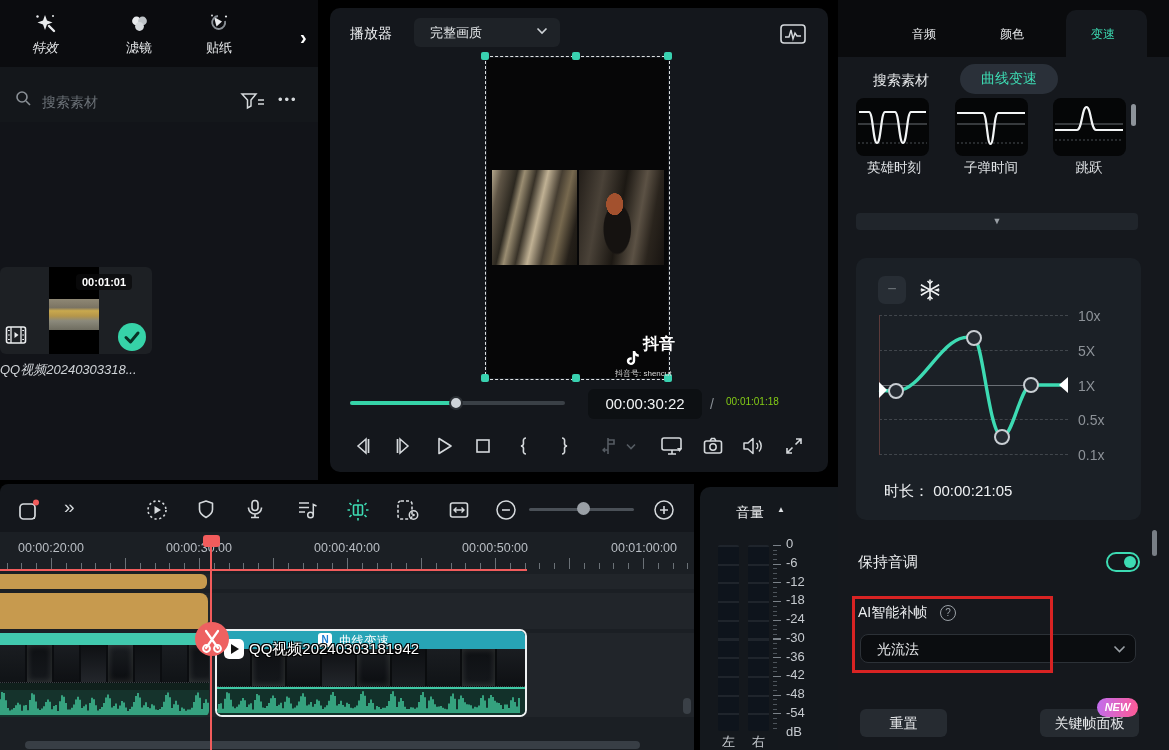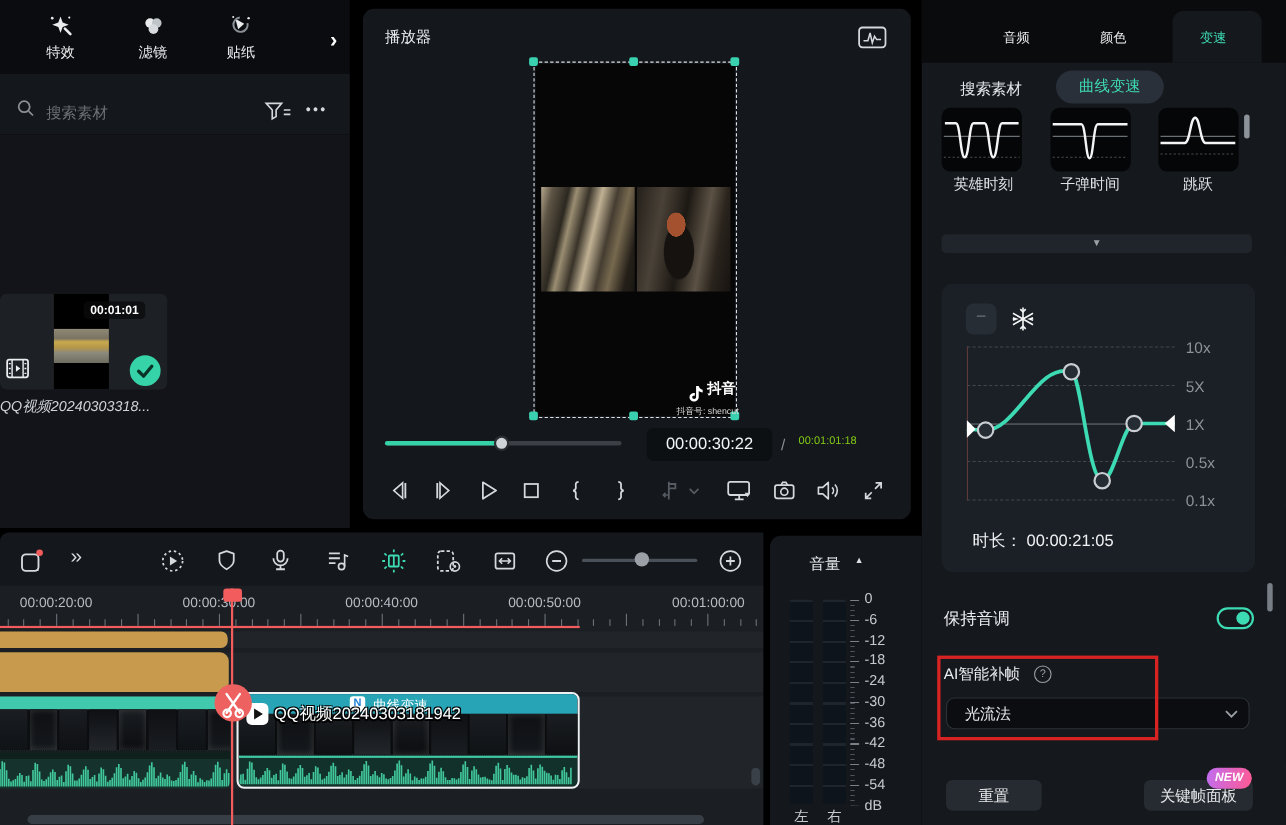--- a/index.html
+++ b/index.html
@@ -33,21 +33,21 @@
 #pquality span{position:absolute;left:16px;top:6px;font-size:13px;color:#e3e6e8;}
 #preview{left:157px;top:50px;width:181px;height:320px;background:#060607;}
 #selbox{left:155px;top:48px;width:183px;height:322px;border:1px dashed #dfe2e4;}
 .handle{position:absolute;width:8px;height:8px;background:#39d1b0;border-radius:2px;}
 #pimg-l{left:162px;top:162px;width:85px;height:95px;
   background:linear-gradient(103deg,#b4a78c 0%,#5f5546 10%,#2c2820 24%,#9a8d72 31%,#383228 42%,#c0b194 53%,#453d31 66%,#77694f 76%,#241f19 90%,#1a1712 100%);}
 #pimg-r{left:249px;top:162px;width:85px;height:95px;
   background:radial-gradient(ellipse 14px 18px at 42% 36%,#a3512e 0 60%,rgba(0,0,0,0) 62%),
   radial-gradient(ellipse 22px 40px at 45% 62%,#151210 0 60%,rgba(0,0,0,0) 65%),
   linear-gradient(100deg,#241f1a 0%,#4a4238 25%,#1c1813 48%,#5c5245 68%,#2a241d 82%,#171310 100%);}
-#wmbrand{left:313px;top:336px;font-size:13px;font-weight:bold;color:#fff;text-align:right;}
+#wmbrand{left:313px;top:326px;font-size:16px;font-weight:bold;color:#fff;text-align:right;}
 #wmacct{left:285px;top:360px;font-size:8px;color:#d8d8d8;}
 #ptrack{left:20px;top:393px;width:215px;height:4px;border-radius:2px;background:#3a4046;cursor:pointer;}
 #pfill{left:20px;top:393px;width:106px;height:4px;border-radius:2px;background:#36d3a8;}
 #pknob{left:119px;top:388px;width:14px;height:14px;border-radius:50%;background:#cfd4d9;border:2px solid #2a2e33;box-sizing:border-box;cursor:pointer;}
 #ptimebox{left:258px;top:381px;width:114px;height:30px;background:#0d1013;border-radius:6px;text-align:center;line-height:30px;font-size:15px;color:#f2f4f5;}
 #ptsep{left:380px;top:388px;font-size:14px;color:#8a9096;}
 #pttotal{left:396px;top:388px;font-size:10px;color:#84cc16;}
 .pctl{position:absolute;top:427px;width:22px;height:22px;cursor:pointer;}
 
 #rpanel{left:838px;top:0;width:331px;height:750px;background:#15181d;}
@@ -136,21 +136,21 @@
   background:repeating-linear-gradient(180deg,#4d545b 0 1px,transparent 1px 4.68px);}
 .db{position:absolute;left:786px;width:44px;font-size:13px;color:#c6cacf;}
 .chan{position:absolute;top:733px;font-size:13px;color:#c6cacf;}
 </style>
 </head>
 <body>
 
 <div id="app">
 
   <div class="abs" id="nav">
-    <div class="navitem" style="left:23px;">
+    <div class="navitem" style="left:13px;font-style:italic;">
       <span class="ic">
         <svg width="26" height="24" viewBox="0 0 26 24" style="margin:0 auto;">
           <path d="M13 3 L15 8.5 L20.5 10.5 L15 12.5 L13 18 L11 12.5 L5.5 10.5 L11 8.5 Z" fill="#e9ebed"></path>
           <path d="M17 14 L22 19" stroke="#e9ebed" stroke-width="2.4" stroke-linecap="round"></path>
           <circle cx="5.5" cy="4.5" r="1.2" fill="#e9ebed"></circle>
             <circle cx="21" cy="4" r="1" fill="#e9ebed"></circle>
         </svg></span>
       <span class="lbl">特效</span>
     </div>
     <div class="navitem" style="left:107px;">
@@ -210,20 +210,28 @@
         <svg width="28" height="28" viewBox="0 0 28 28">
             <path d="M8 14.5 L12.5 19 L20 10" stroke="#083326" stroke-width="3" fill="none" stroke-linecap="round" stroke-linejoin="round"></path>
           </svg>
       </div>
     </div>
     <div class="abs" id="medianame">QQ视频20240303318...</div>
   </div>
 
   <div class="abs" id="player">
     <span class="abs" id="ptitle">播放器</span>
+    <div class="abs" id="pquality">
+      <span>完整画质</span>
+      <span class="ic abs" style="left:122px;top:9px;">
+        <svg width="12" height="8" viewBox="0 0 12 8">
+            <path d="M1.5 1.5 L6 6 L10.5 1.5" stroke="#cfd3d7" stroke-width="1.6" fill="none"></path>
+          </svg>
+        </span>
+    </div>
     <span class="ic abs" style="left:449px;top:14px;cursor:pointer;">
       <svg width="28" height="24" viewBox="0 0 28 24">
           <rect x="2" y="3" width="24" height="18" rx="3" stroke="#d5d9dc" stroke-width="1.6" fill="none"></rect>
       <path d="M6 15 L10 15 L12 8 L14 17 L16 11 L18 14 L22 14" stroke="#d5d9dc" stroke-width="1.4" fill="none"></path>
         </svg>
       </span>
 
     <div class="abs" id="preview"></div>
     <div class="abs" id="selbox"></div>
     <div class="abs" id="pimg-l"></div>

